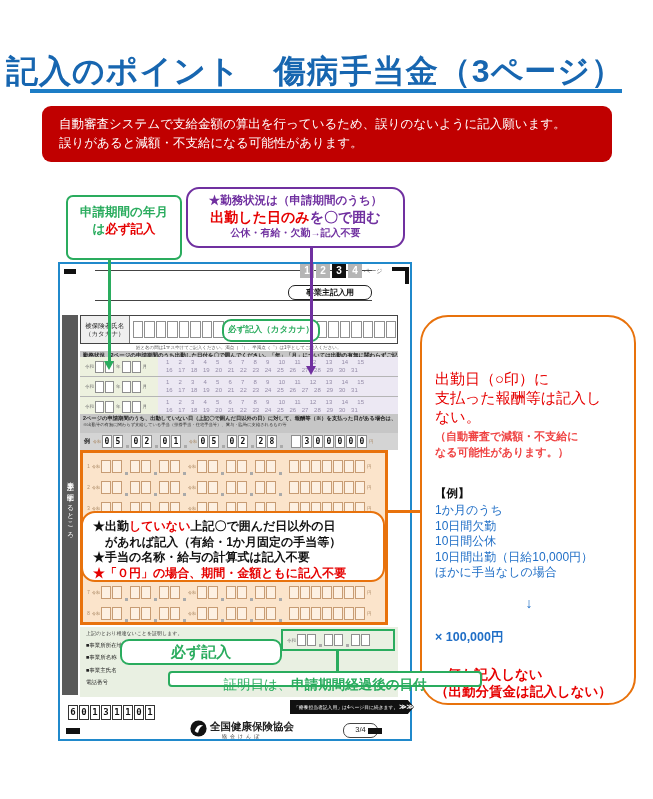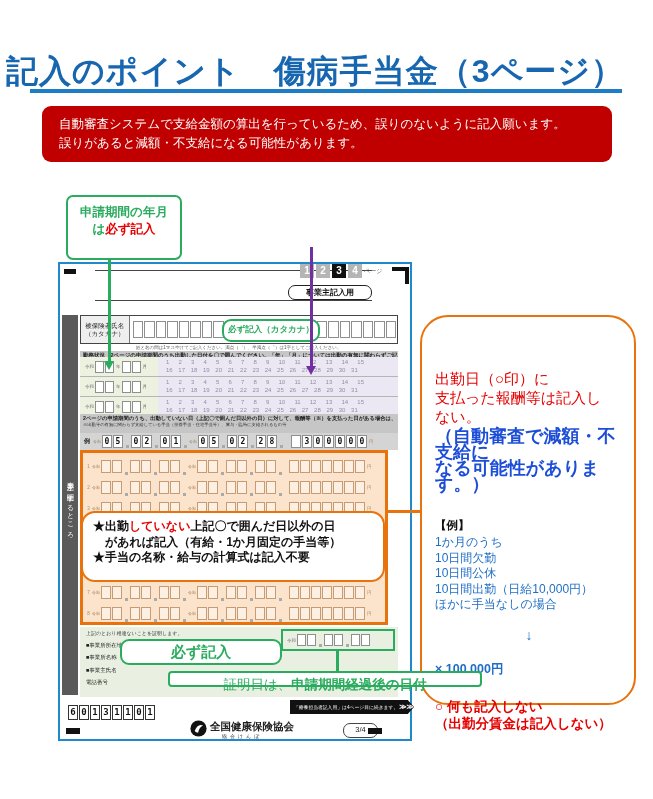--- a/index.html
+++ b/index.html
@@ -116,21 +116,21 @@
   .org{left:210px;top:720px;font-size:10.5px;font-weight:bold;color:#222;z-index:2;}
   .orgsub{left:222px;top:733px;font-size:5px;letter-spacing:3px;color:#333;z-index:2;}
   .pageoval{left:343px;top:723px;width:33px;height:13px;border:1.2px solid #444;border-radius:7px;text-align:center;
             font-size:7.5px;line-height:12px;color:#222;z-index:2;background:#fff;}
 
   
   .oconn{left:385px;top:510px;width:37px;height:3px;background:#e8720c;z-index:8;}
   .panel{left:420px;top:315px;width:216px;height:390px;background:#fff;border:2.8px solid #e8720c;border-radius:28px;
          box-sizing:border-box;padding:52px 11px 0 13px;z-index:9;}
   .p-head{color:#e60000;font-weight:normal;font-size:15px;line-height:19px;}
-  .p-sub{color:#1d4ed8;font-weight:bold;font-size:18px;line-height:16px;margin-top:2px;}
+  .p-sub{color:#ef4444;font-weight:bold;font-size:11px;line-height:16px;margin-top:2px;}
   .p-exlabel{color:#111;font-weight:bold;font-size:11.5px;margin-top:26px;}
   .p-blue{color:#1f6ec6;font-weight:normal;font-size:12px;line-height:15.5px;margin-top:2px;}
   .p-arrow{color:#1f6ec6;font-weight:bold;font-size:14px;text-align:center;margin-top:14px;}
   .p-wrong{color:#1f6ec6;font-weight:bold;font-size:12.5px;margin-top:18px;}
   .p-right{color:#e60000;font-weight:bold;font-size:13.5px;line-height:17px;margin-top:20px;}
 </style>
 </head>
 <body>
 
 <div class="canvas">
@@ -141,20 +141,25 @@
   <div class="abs alert">
     <div>自動審査システムで支給金額の算出を行っているため、誤りのないように記入願います。</div>
     <div>誤りがあると減額・不支給になる可能性があります。</div>
   </div>
 
   <div class="abs note-green">
     <div>申請期間の年月</div>
     <div><span>は</span><span class="red">必ず記入</span></div>
   </div>
 
+  <div class="abs note-purple">
+    <div class="np-l1">★勤務状況は（申請期間のうち）</div>
+    <div class="np-l2"><span class="red">出勤した日のみ</span><span>を〇で囲む</span></div>
+    <div class="np-l3">公休・有給・欠勤→記入不要</div>
+  </div>
 
   <div class="abs vline gline"></div>
   <div class="abs tri gtri"></div>
   <div class="abs vline pline"></div>
   <div class="abs tri ptri"></div>
 
   <div class="abs form"></div>
   <div class="abs cmark" style="left:64px;top:269px;width:12px;height:5px;"></div>
   <div class="abs tr-bracket"></div>
   <div class="abs cmark" style="left:66px;top:728px;width:14px;height:6px;"></div>
@@ -687,20 +692,21 @@
           <span class="bx bx-or"></span>
         </span>
       <span class="unit">円</span>
     </div>
   </div>
 
   <div class="abs callout">
     <div><span>★出勤</span><span class="red">していない</span><span>上記〇で囲んだ日以外の日</span></div>
     <div>　があれば記入（有給・1か月固定の手当等）</div>
     <div>★手当の名称・給与の計算式は記入不要</div>
+    <div class="red">★「０円」の場合、期間・金額ともに記入不要</div>
   </div>
 
   <div class="abs certify">
     <div class="cert-statement">上記のとおり相違ないことを証明します。</div>
     <div class="cert-field">■事業所所在地</div>
     <div class="cert-field">■事業所名称</div>
     <div class="cert-field">■事業主氏名</div>
     <div class="cert-field">電話番号</div>
   </div>
   <div class="abs dateoutline">

